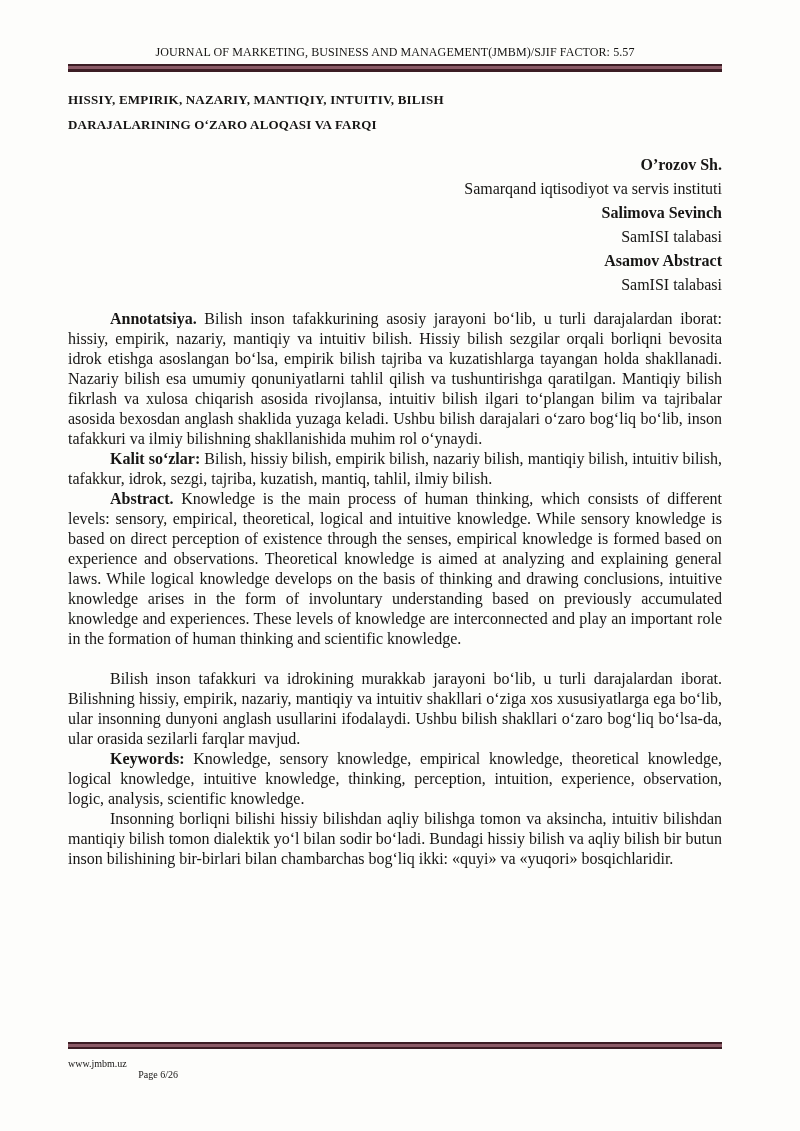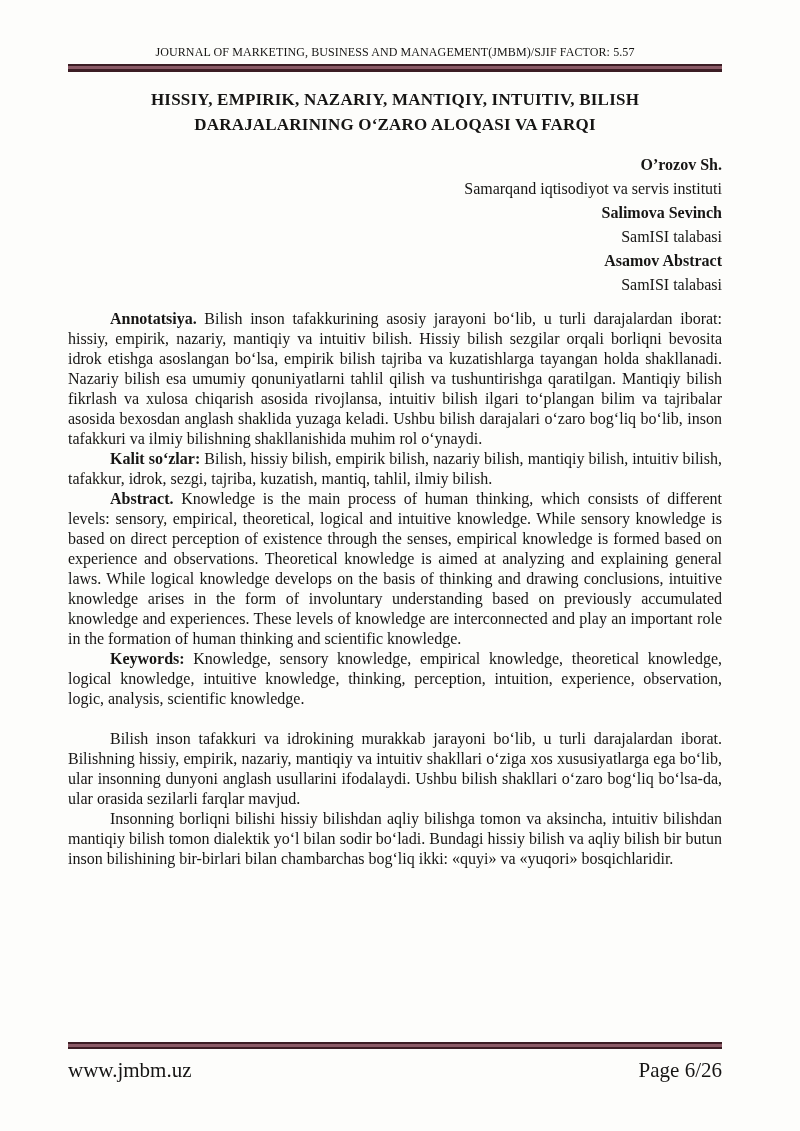--- a/index.html
+++ b/index.html
@@ -32,22 +32,21 @@
   .rule{
     height:8px;
     margin-top:4px;
     background:linear-gradient(to bottom,
       var(--rule-dark) 0 30%,
       var(--rule-light) 30% 66%,
       var(--rule-dark) 66% 100%);
   }
   .title{
     margin:15px 0 0 0;
-    text-align:center;
-    font-size:17px;
+    font-size:13px;
     font-weight:bold;
     line-height:25px;
     letter-spacing:0.2px;
   }
   .authors{
     margin-top:16px;
     text-align:right;
     font-size:16px;
     line-height:24px;
   }
@@ -64,24 +63,24 @@
   .body-gap{margin-top:20px;}
   .footer{
     position:absolute;
     left:68px;
     top:1042px;
     width:654px;
   }
   .footer .rule{margin-top:0;height:7px;}
   .footer-row{
     display:flex;
-    justify-content:space-between;
     align-items:baseline;
     margin-top:9px;
-    font-size:21px;
+    font-size:10px;
+    flex-direction:column;
   }
   .footer-row .f-left{width:160px;text-align:left;}
   .footer-row .f-center{flex:1;text-align:center;}
   .footer-row .f-right{width:110px;text-align:right;}
 </style>
 </head>
 <body>
 
 <div class="page">
   <div class="content">
@@ -99,23 +98,23 @@
       <div class="bold">Asamov Abstract</div>
       <div>SamISI talabasi</div>
     </div>
 
     <p class="para first-para"><b class="label">Annotatsiya.</b> <span>Bilish inson tafakkurining asosiy jarayoni bo‘lib, u turli darajalardan iborat: hissiy, empirik, nazariy, mantiqiy va intuitiv bilish. Hissiy bilish sezgilar orqali borliqni bevosita idrok etishga asoslangan bo‘lsa, empirik bilish tajriba va kuzatishlarga tayangan holda shakllanadi. Nazariy bilish esa umumiy qonuniyatlarni tahlil qilish va tushuntirishga qaratilgan. Mantiqiy bilish fikrlash va xulosa chiqarish asosida rivojlansa, intuitiv bilish ilgari to‘plangan bilim va tajribalar asosida bexosdan anglash shaklida yuzaga keladi. Ushbu bilish darajalari o‘zaro bog‘liq bo‘lib, inson tafakkuri va ilmiy bilishning shakllanishida muhim rol o‘ynaydi.</span></p>
 
     <p class="para"><b class="label">Kalit so‘zlar:</b> <span>Bilish, hissiy bilish, empirik bilish, nazariy bilish, mantiqiy bilish, intuitiv bilish, tafakkur, idrok, sezgi, tajriba, kuzatish, mantiq, tahlil, ilmiy bilish.</span></p>
 
     <p class="para"><b class="label">Abstract.</b> <span>Knowledge is the main process of human thinking, which consists of different levels: sensory, empirical, theoretical, logical and intuitive knowledge. While sensory knowledge is based on direct perception of existence through the senses, empirical knowledge is formed based on experience and observations. Theoretical knowledge is aimed at analyzing and explaining general laws. While logical knowledge develops on the basis of thinking and drawing conclusions, intuitive knowledge arises in the form of involuntary understanding based on previously accumulated knowledge and experiences. These levels of knowledge are interconnected and play an important role in the formation of human thinking and scientific knowledge.</span></p>
 
+    <p class="para body-gap"><span>Bilish inson tafakkuri va idrokining murakkab jarayoni bo‘lib, u turli darajalardan iborat. Bilishning hissiy, empirik, nazariy, mantiqiy va intuitiv shakllari o‘ziga xos xususiyatlarga ega bo‘lib, ular insonning dunyoni anglash usullarini ifodalaydi. Ushbu bilish shakllari o‘zaro bog‘liq bo‘lsa-da, ular orasida sezilarli farqlar mavjud.</span></p>
+
     <p class="para"><b class="label">Keywords:</b> <span>Knowledge, sensory knowledge, empirical knowledge, theoretical knowledge, logical knowledge, intuitive knowledge, thinking, perception, intuition, experience, observation, logic, analysis, scientific knowledge.</span></p>
-
-    <p class="para body-gap"><span>Bilish inson tafakkuri va idrokining murakkab jarayoni bo‘lib, u turli darajalardan iborat. Bilishning hissiy, empirik, nazariy, mantiqiy va intuitiv shakllari o‘ziga xos xususiyatlarga ega bo‘lib, ular insonning dunyoni anglash usullarini ifodalaydi. Ushbu bilish shakllari o‘zaro bog‘liq bo‘lsa-da, ular orasida sezilarli farqlar mavjud.</span></p>
 
     <p class="para"><span>Insonning borliqni bilishi hissiy bilishdan aqliy bilishga tomon va aksincha, intuitiv bilishdan mantiqiy bilish tomon dialektik yo‘l bilan sodir bo‘ladi. Bundagi hissiy bilish va aqliy bilish bir butun inson bilishining bir-birlari bilan chambarchas bog‘liq ikki: «quyi» va «yuqori» bosqichlaridir.</span></p>
 
   </div>
 
   <div class="footer">
     <div class="rule"></div>
     <div class="footer-row">
       <span class="f-left">www.jmbm.uz</span>
       <span class="f-right">Page 6/26</span>

